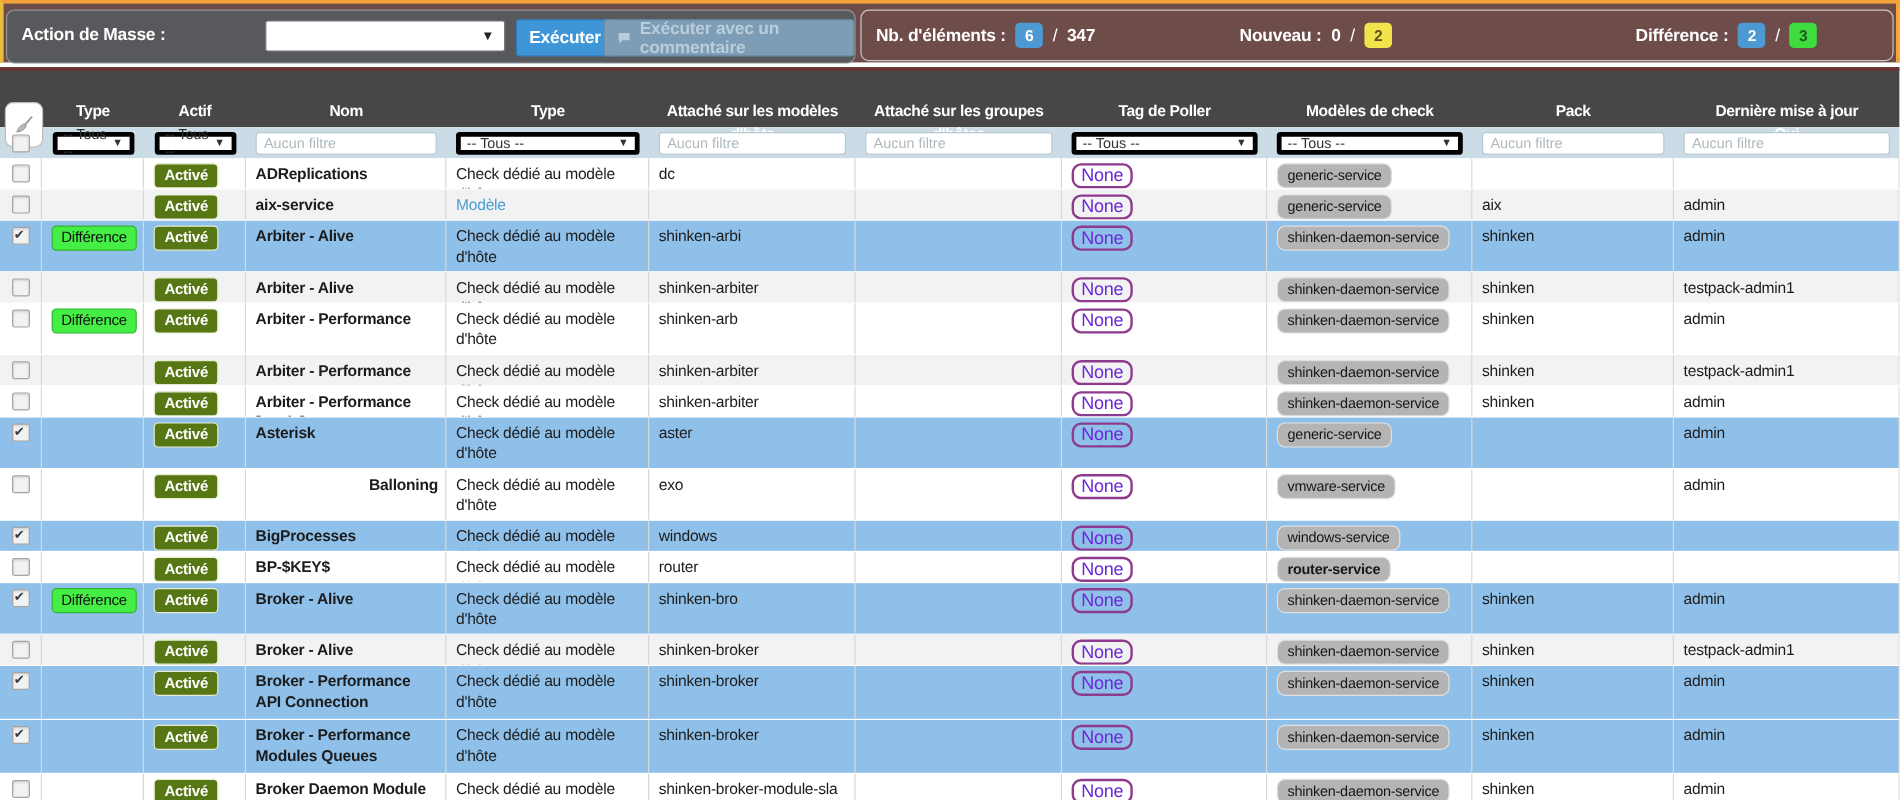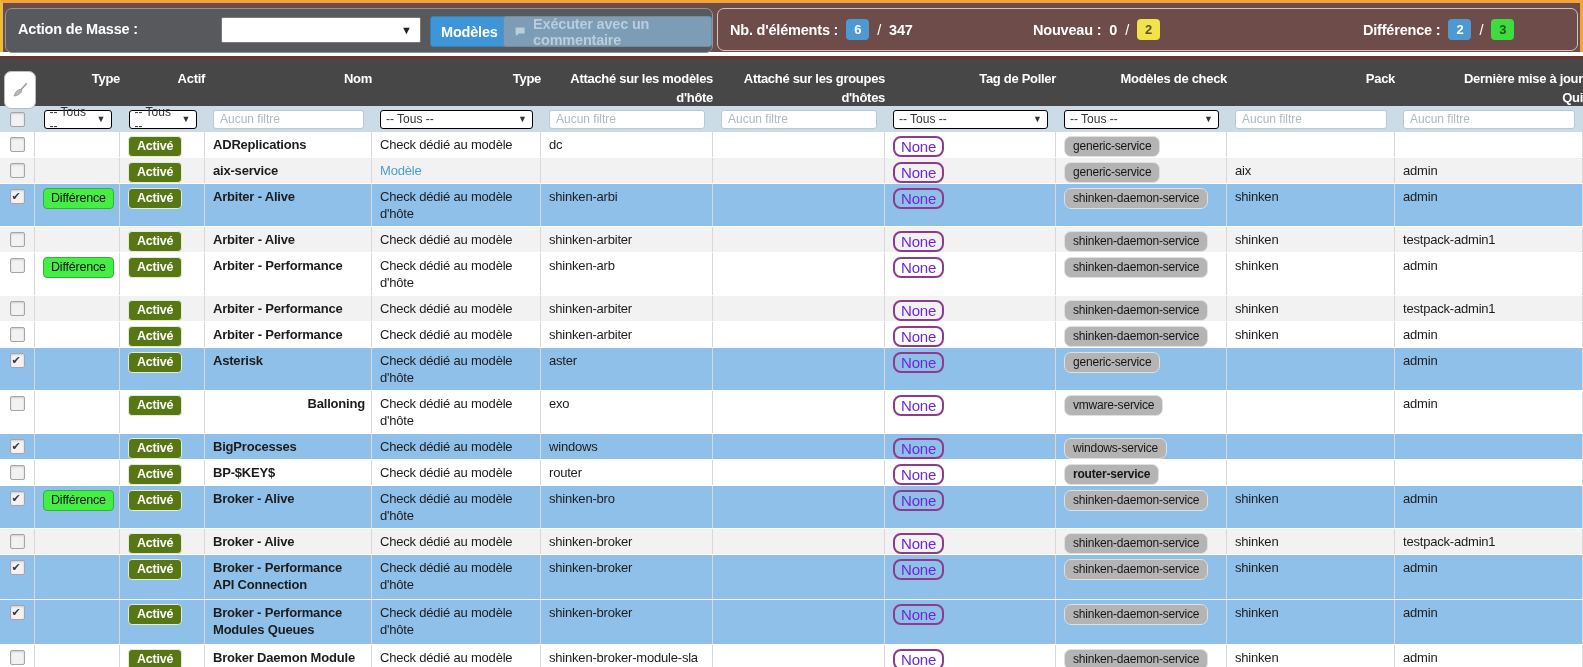--- a/index.html
+++ b/index.html
@@ -27,29 +27,29 @@
     color:#fff; font-size:14.5px; font-weight:700; letter-spacing:-0.2px; }
   .g1{ left:12px; } .g2{ left:315px; } .g3{ left:645px; }
   .num-badge{ padding:3px 8px; border-radius:4px; font-size:13px; font-weight:700; }
   .nb-blue{ background:#4d9ad3; color:#fff; }
   .nb-yellow{ background:#f2e24c; color:#5a5420; }
   .nb-green{ background:#3fdc3f; color:#1c5a1c; }
   .slash{ font-weight:400; }
 
   
   .thead{ display:flex; background:#474747; border-top:3px solid #6b3434; height:50px; box-sizing:border-box; margin-top:4px; }
-  .th{ box-sizing:border-box; color:#fff; font-size:13px; font-weight:700; text-align:right;
-    padding-top:10px; letter-spacing:-0.3px; line-height:19px; }
+  .th{ box-sizing:border-box; color:#fff; font-size:13px; font-weight:700; text-align:center;
+    padding-top:24px; letter-spacing:-0.3px; line-height:19px; }
   .broom-btn{ width:30px; height:36px; background:#fff; border:1px solid #bdbdbd; border-radius:7px;
     margin:2px 0 0 4px; display:flex; align-items:center; justify-content:center; cursor:pointer; }
 
   
   .filter{ display:flex; background:#ccdce6; height:26px; align-items:center; }
   .fc{ box-sizing:border-box; display:flex; align-items:center; justify-content:center; height:100%; }
-  .fsel{ background:#fff; border:1px solid #000000; border-radius:3px; height:19px; font-size:12px; color:#333;
+  .fsel{ background:#fff; border:4px solid #000000; border-radius:3px; height:19px; font-size:12px; color:#333;
     display:flex; align-items:center; justify-content:space-between; padding:0 5px; box-sizing:border-box; cursor:pointer; }
   .fsel .arr{ font-size:9px; color:#333; margin-left:4px; }
   .finp{ background:#fff; border:1px solid #b9c9d2; border-radius:3px; height:19px; font-size:12px;
     padding:0 6px; color:#333; box-sizing:border-box; outline:none; }
   .finp::placeholder{ color:#aeb9bf; }
 
   
   .row{ display:flex; box-sizing:border-box; border-bottom:1px solid #fff; height:26px; }
   .row.tall{ height:43px; } .row.tall2{ height:45px; }
   .row.white{ background:#fff; } .row.shade{ background:#f2f2f2; } .row.sel{ background:#8fc0ea; }
@@ -74,21 +74,21 @@
 <body>
 
 <div class="topbar">
   <div class="panel-left">
     <span class="mass-label">Action de Masse :</span>
     <div class="mass-select">
       <span></span>
       <span>▼</span>
     </div>
     <div class="btn-exec">
-      <span>Modèles</span>
+      <span>Exécuter</span>
     </div>
     <div class="btn-exec-comment">
       <svg width="15" height="15" viewBox="0 0 24 24">
           <path d="M3 4h18v12H10l-6 5v-5H3z" fill="#b9cdda"></path>
         </svg>
       <span>Exécuter avec un commentaire</span>
     </div>
   </div>
   <div class="panel-right">
     <div class="stat-group g1">

